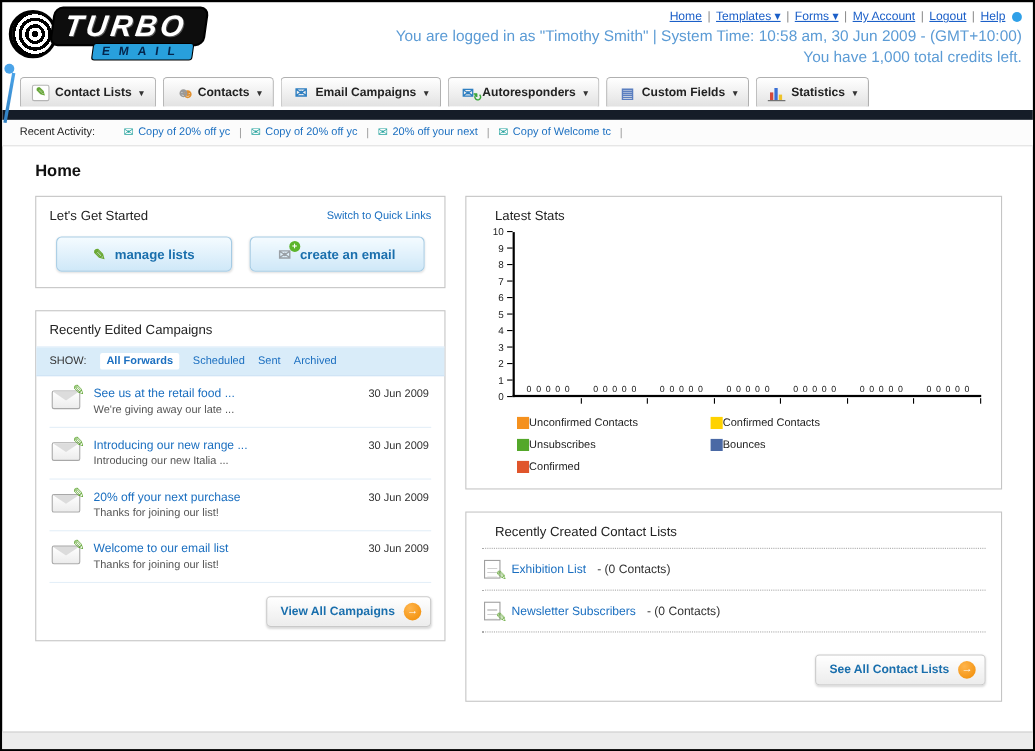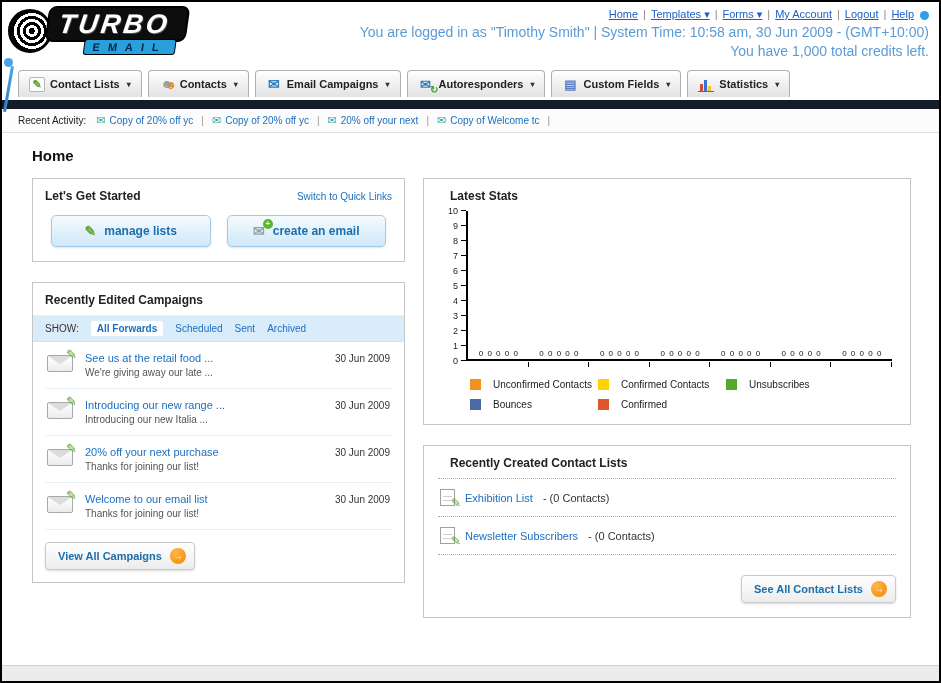--- a/index.html
+++ b/index.html
@@ -39,34 +39,34 @@
   .ic-autoresponders-icon::before{content:"✉";color:#2f7fc1;font-size:13px;line-height:1}
   .ic-autoresponders-icon::after{content:"↻";color:#3aa53a;font-size:10px;font-weight:bold;position:absolute;right:-5px;bottom:-3px}
   .ic-custom-fields-icon::before{content:"▤";color:#5b7fc0;font-size:13px;line-height:1}
   .ic-statistics-icon{border-bottom:1px solid #666;
      background-image:linear-gradient(#d44a3a,#d44a3a),linear-gradient(#3a6fd4,#3a6fd4),linear-gradient(#eec32a,#eec32a);
      background-size:3px 7px,3px 11px,3px 5px;background-position:2px 7px,6px 3px,10px 9px;background-repeat:no-repeat}
   .dark-bar{height:9px;background:#151d28}
 
   
   .activity{height:24px;display:flex;align-items:center;padding:0 16px;background:#fcfcfc;border-bottom:1px solid #e0e0e0;font-size:10px;color:#333}
-  .act-label{color:#222;margin-right:10px}
+  .act-label{color:#222;margin-right:26px}
   .act-item{display:inline-flex;align-items:center;gap:4px;cursor:pointer}
   .act-env{color:#2aa5a0;font-size:11px}
   .act-link{color:#1b6fc0;text-decoration:none;font-size:10px}
   .act-sep{color:#999;margin:0 8px}
 
   
   .main{padding:10px 28px 0 30px}
   .page-title{font-size:15px;font-weight:bold;color:#111;margin:4px 0 14px}
   .cols{display:flex;gap:18px;align-items:flex-start}
   .col-left{width:373px;flex:none}
   .col-right{flex:1;min-width:0}
   .panel{background:#fff;border:1px solid #c5c5c5;margin-bottom:20px}
-  .panel-title{font-size:12px;font-weight:bold;color:#222}
+  .panel-title{font-size:12px;font-weight:normal;color:#222}
   .pt-pad{padding:0 12px;margin-bottom:8px;display:block}
 
   
   .gs{padding:10px 12px 14px}
   .gs-head{display:flex;justify-content:space-between;align-items:center;margin-bottom:12px}
   .small-link{font-size:10px;color:#1b6fc0;text-decoration:none}
   .gs-btns{display:flex;gap:16px;padding:0 6px}
   .blue-btn{flex:1;height:32px;display:inline-flex;align-items:center;justify-content:center;gap:8px;
             background:linear-gradient(#f4fbff,#cfe8f8);border:1px solid #a5cbe4;border-radius:5px;
             color:#1a6fad;font-weight:bold;font-size:12px;cursor:pointer;box-shadow:0 1px 2px rgba(0,0,0,.12);font-family:inherit}
@@ -84,21 +84,21 @@
   .filter.active{background:#fff;padding:2px 6px;border-radius:2px;font-weight:bold}
   .camp-list{padding:0 12px}
   .camp-row{display:flex;align-items:flex-start;gap:12px;padding:10px 2px;border-bottom:1px solid #e4eff8;cursor:pointer}
   .envelope{width:26px;height:17px;background:linear-gradient(#fff,#ececec);border:1px solid #a8a8a8;border-radius:2px;position:relative;flex:none;margin-top:3px}
   .envelope::before{content:"";position:absolute;left:0;top:0;width:0;height:0;
                     border-left:12px solid transparent;border-right:12px solid transparent;border-top:8px solid #dcdcdc}
   .envelope::after{content:"✎";position:absolute;right:-5px;top:-9px;color:#5aa32a;font-size:13px}
   .camp-title{font-size:11px;color:#1b6fc0;text-decoration:none;display:block}
   .camp-sub{font-size:10px;color:#555;margin-top:3px}
   .camp-date{margin-left:auto;font-size:10px;color:#333;padding-top:1px;white-space:nowrap}
-  .camp-foot{display:flex;justify-content:flex-start;padding:12px 12px 0}
+  .camp-foot{display:flex;justify-content:flex-end;padding:12px 12px 0}
   .pill-btn{display:inline-flex;align-items:center;gap:8px;background:linear-gradient(#ffffff,#ececec);
             border:1px solid #c9c9c9;border-radius:4px;padding:5px 8px 5px 12px;font-size:11px;font-weight:bold;
             color:#1a6fad;cursor:pointer;box-shadow:0 1px 2px rgba(0,0,0,.15);font-family:inherit}
   .arrow-circle{width:16px;height:16px;border-radius:50%;background:radial-gradient(circle at 35% 30%,#ffb54d,#f08a00);
                 color:#fff;font-size:10px;line-height:16px;text-align:center;font-weight:bold}
 
   
   .stats{padding:10px 14px 14px}
   .select{margin:2px 0 16px;border:1px solid #8aa8c0;height:20px;display:flex;align-items:center;justify-content:space-between;
           padding-left:6px;font-size:11px;color:#222;background:#fff;cursor:pointer}
@@ -108,21 +108,21 @@
   .ylabels{width:22px;position:relative;height:150px;flex:none}
   .ylab{position:absolute;right:8px;font-size:9px;color:#222}
   .ytick{position:absolute;right:0;width:5px;height:1px;background:#000}
   .plotwrap{flex:1}
   .plot{height:150px;border-left:2px solid #000;border-bottom:2px solid #000;display:flex;align-items:flex-end}
   .grp{flex:1;text-align:center;font-size:8px;color:#111;padding-bottom:1px;position:relative;word-spacing:2px}
   .grp::after{content:"";position:absolute;right:0;bottom:-8px;width:1px;height:5px;background:#000}
   .xlabels{display:flex;margin-top:9px}
   .xlab{flex:1;text-align:center;font-size:10px;color:#222}
   .legend{display:flex;flex-wrap:wrap;margin:18px 0 0 32px;row-gap:9px}
-  .lg-item{width:128px;display:flex;align-items:center;gap:12px;font-size:10px;color:#222}
+  .lg-item{width:176px;display:flex;align-items:center;gap:0;font-size:10px;color:#222}
   .swatch{width:11px;height:11px;flex:none}
 
   
   .clists{padding:10px 14px 14px;min-height:150px}
   .cl-list{border-top:1px dotted #aaa;margin-top:8px}
   .cl-row{display:flex;align-items:center;gap:10px;padding:10px 2px;border-bottom:1px dotted #aaa;font-size:11px;cursor:pointer}
   .sheet{width:15px;height:17px;background-color:#fff;border:1px solid #a0a0a0;position:relative;flex:none;
          background-image:repeating-linear-gradient(#fff 0 3px,#cfcfcf 3px 4px);background-size:9px 11px;
          background-position:2px 3px;background-repeat:no-repeat}
   .sheet::after{content:"✎";position:absolute;right:-7px;bottom:-5px;color:#5aa32a;font-size:12px}

